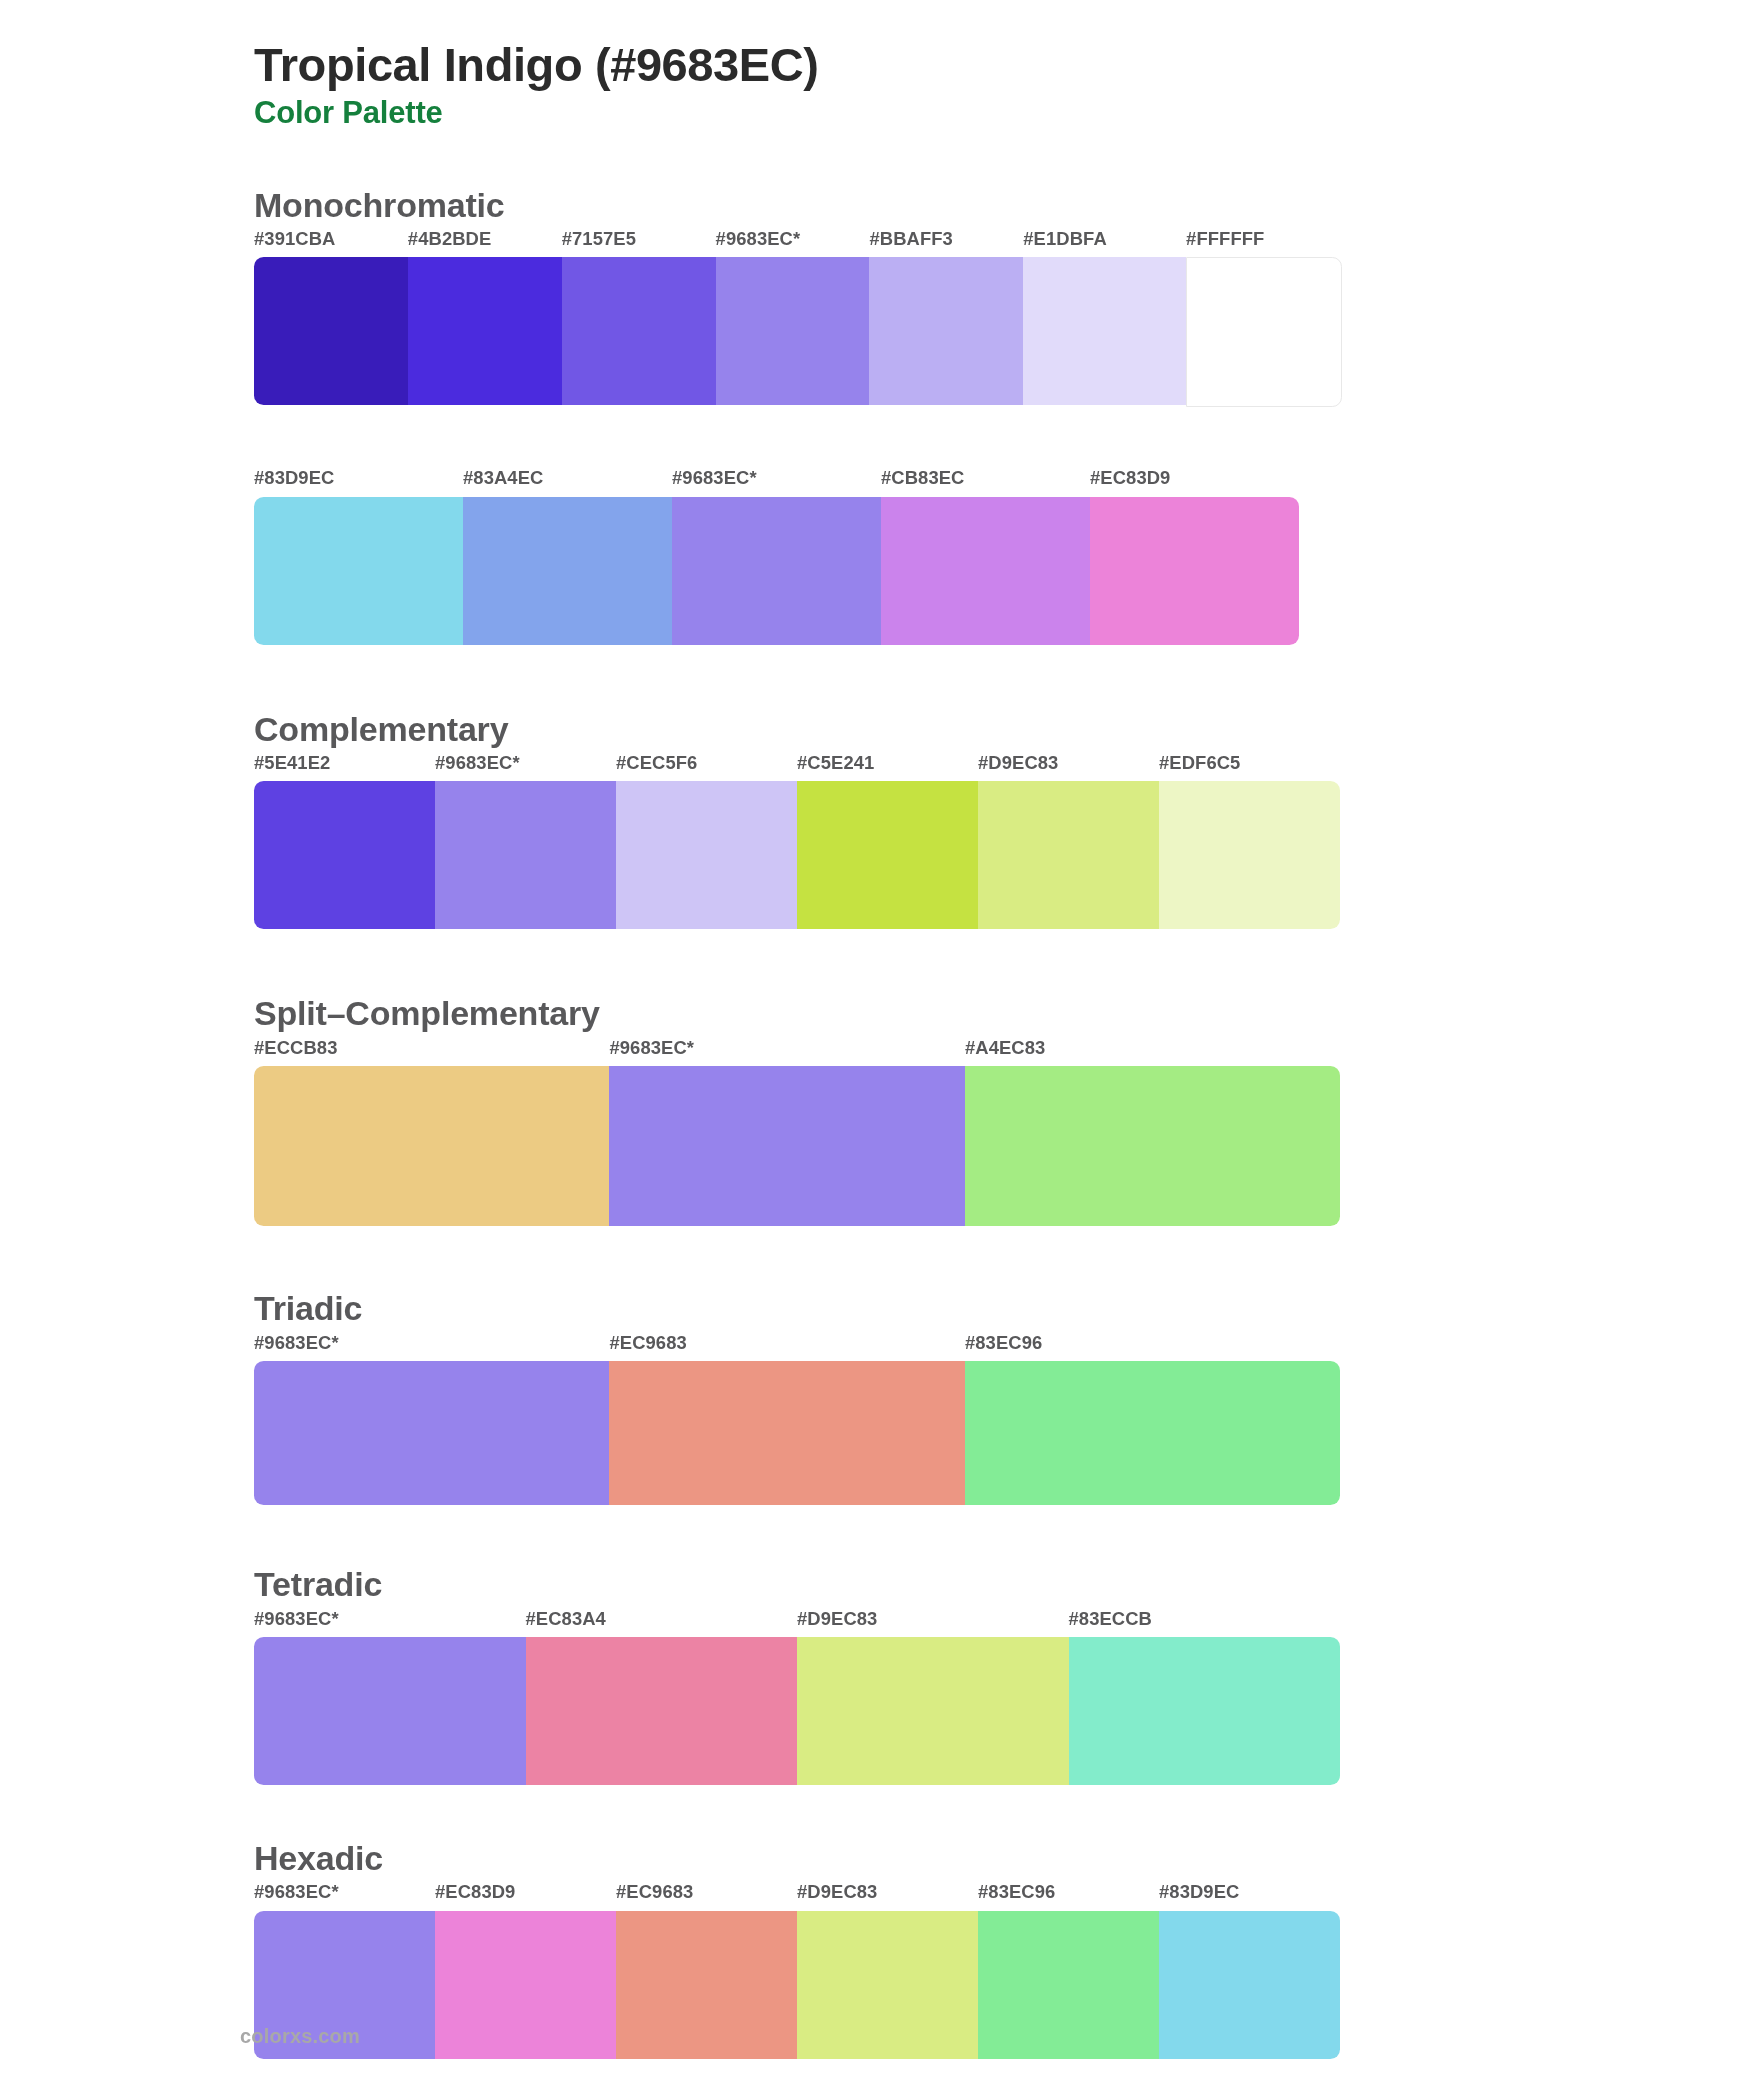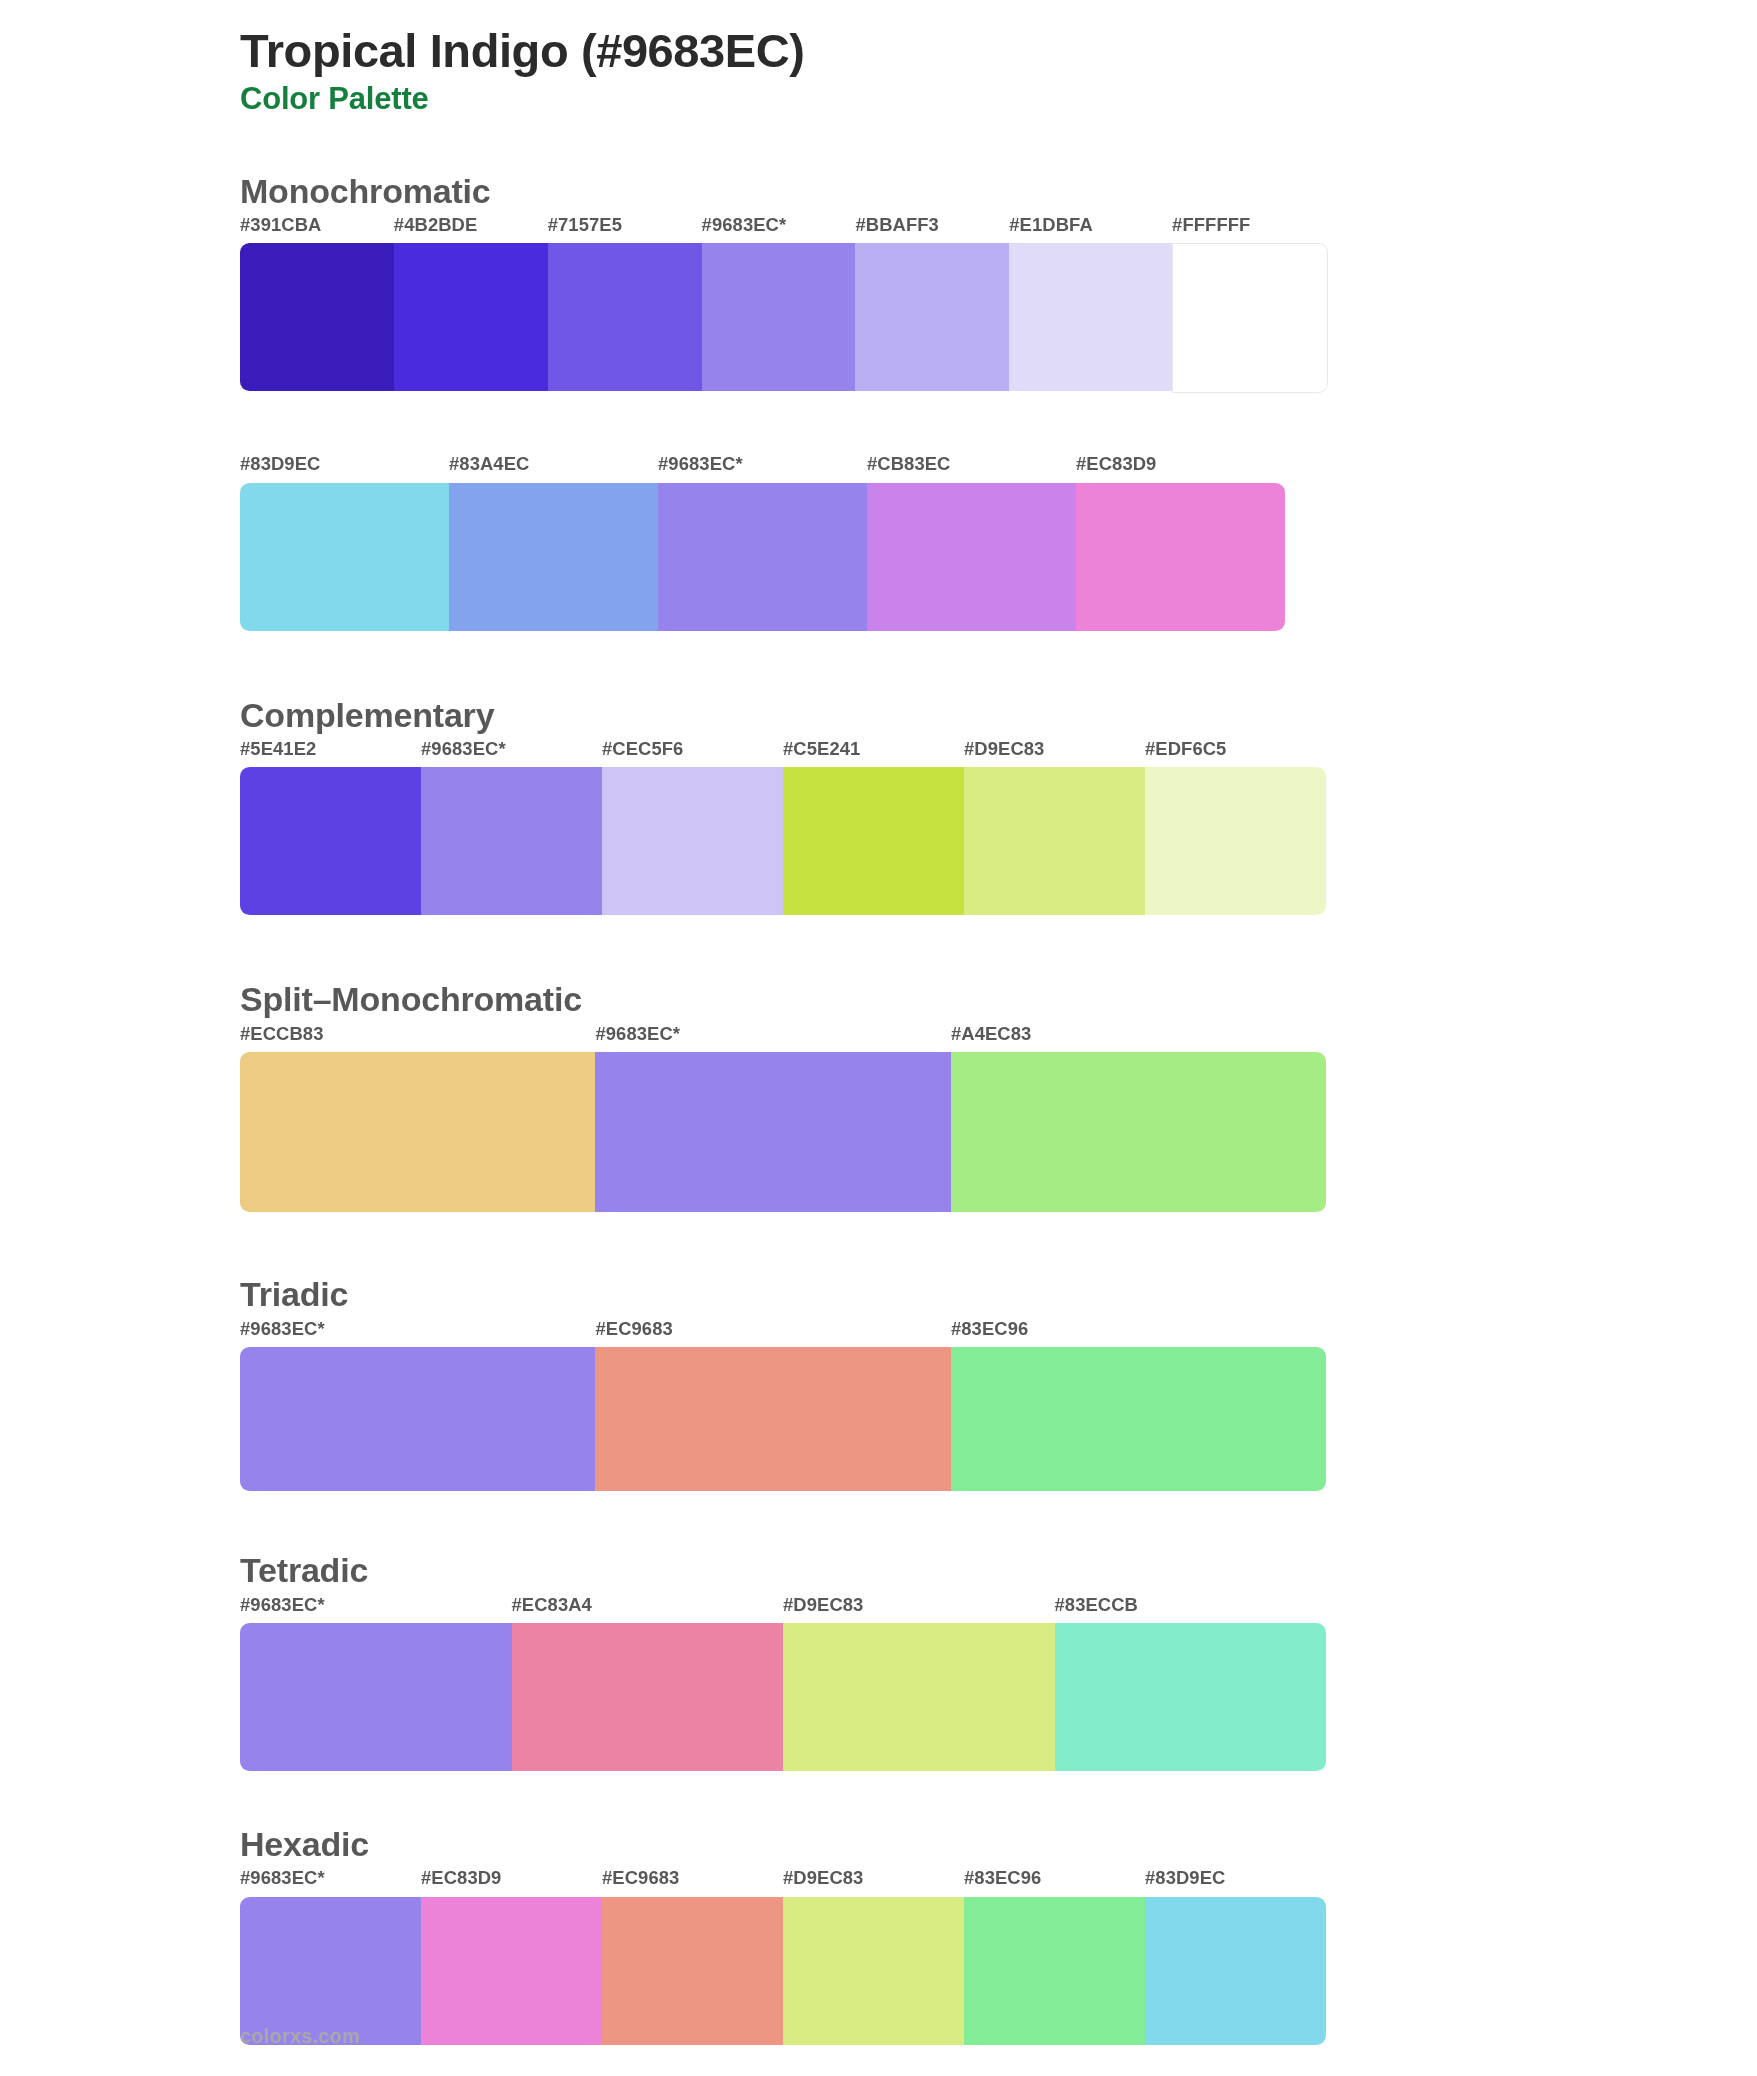--- a/index.html
+++ b/index.html
@@ -12,21 +12,21 @@
     height: 2077px;
     font-family: "Liberation Sans", sans-serif;
     -webkit-font-smoothing: antialiased;
     position: relative;
     overflow: hidden;
   }
   .page {
     width: 1757px;
     height: 2077px;
     box-sizing: border-box;
-    padding: 0;
+    padding: 14px;
     position: relative;
   }
   .header {
     padding: 24px 0 0 240px;
   }
   .page-title {
     font-size: 47px;
     font-weight: bold;
     color: #2b2b2b;
     letter-spacing: -0.4px;
@@ -209,21 +209,21 @@
             <div class="swatch-chip" style="background: rgb(217, 236, 131);"></div>
           </div>
           <div class="swatch" style="width: 182px;">
             <div class="swatch-label">#EDF6C5</div>
             <div class="swatch-chip" style="background: rgb(237, 246, 197);"></div>
           </div>
         </div>
       </div>
       <div class="section-gap" style="height: 64px;"></div>
       <div class="section" data-section="split-complementary">
-        <div class="section-title">Split–Monochromatic</div>
+        <div class="section-title">Split–Complementary</div>
         <div class="swatch-row">
           <div class="swatch" style="width: 363px;">
             <div class="swatch-label">#ECCB83</div>
             <div class="swatch-chip" style="background: rgb(236, 203, 131);"></div>
           </div>
           <div class="swatch" style="width: 363px;">
             <div class="swatch-label">#9683EC*</div>
             <div class="swatch-chip" style="background: rgb(150, 131, 236);"></div>
           </div>
           <div class="swatch" style="width: 383px;">

